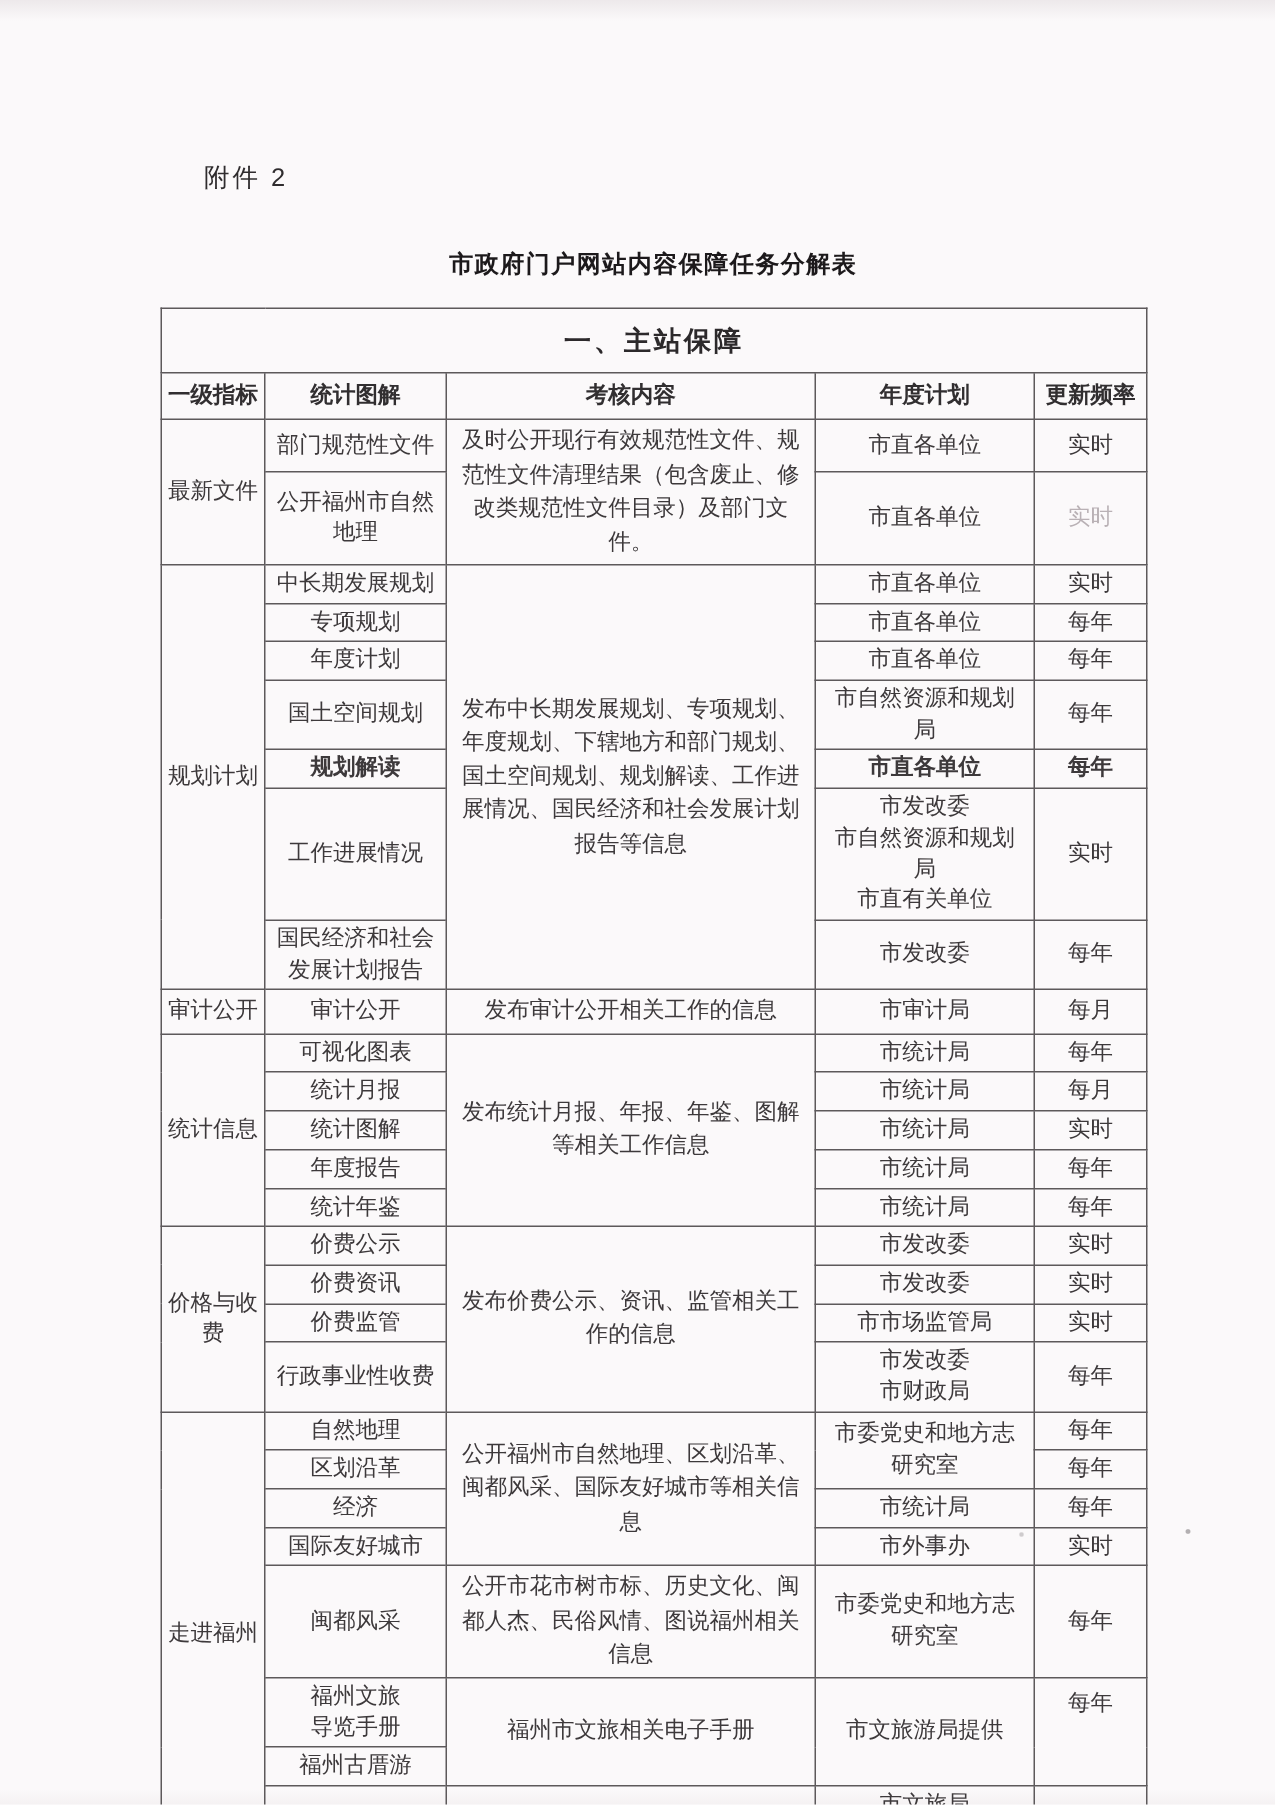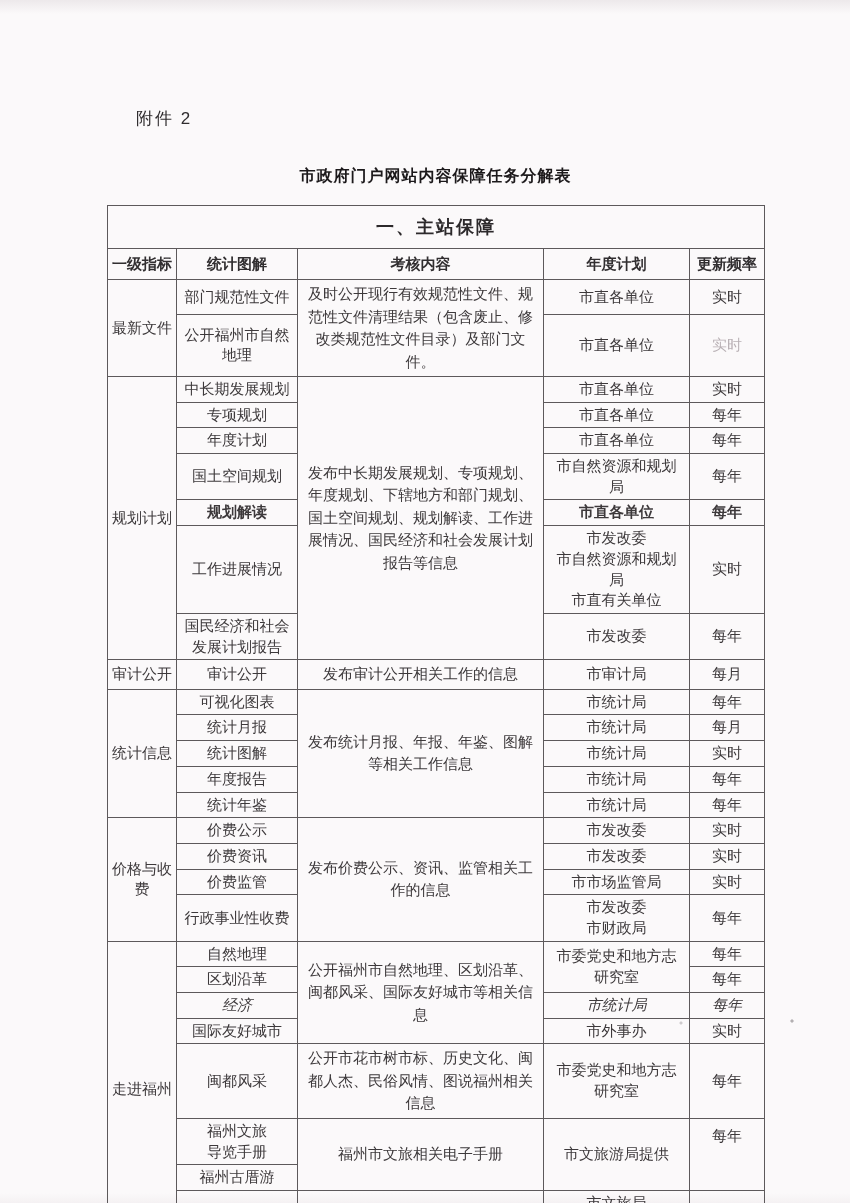--- a/index.html
+++ b/index.html
@@ -208,21 +208,21 @@
           <td class="c-l2">自然地理</td>
           <td rowspan="4" class="c-content">公开福州市自然地理、区划沿革、闽都风采、国际友好城市等相关信息</td>
           <td rowspan="2" class="c-unit">市委党史和地方志
 研究室</td>
           <td class="c-freq">每年</td>
         </tr>
         <tr style="height: 22px;">
           <td class="c-l2">区划沿革</td>
           <td class="c-freq">每年</td>
         </tr>
-        <tr style="height: 22px; font-style: italic;">
+        <tr style="height: 22px;">
           <td class="c-l2">经济</td>
           <td class="c-unit">市统计局</td>
           <td class="c-freq">每年</td>
         </tr>
         <tr style="height: 23px;">
           <td class="c-l2">国际友好城市</td>
           <td class="c-unit">市外事办</td>
           <td class="c-freq">实时</td>
         </tr>
         <tr style="height: 60px;">

